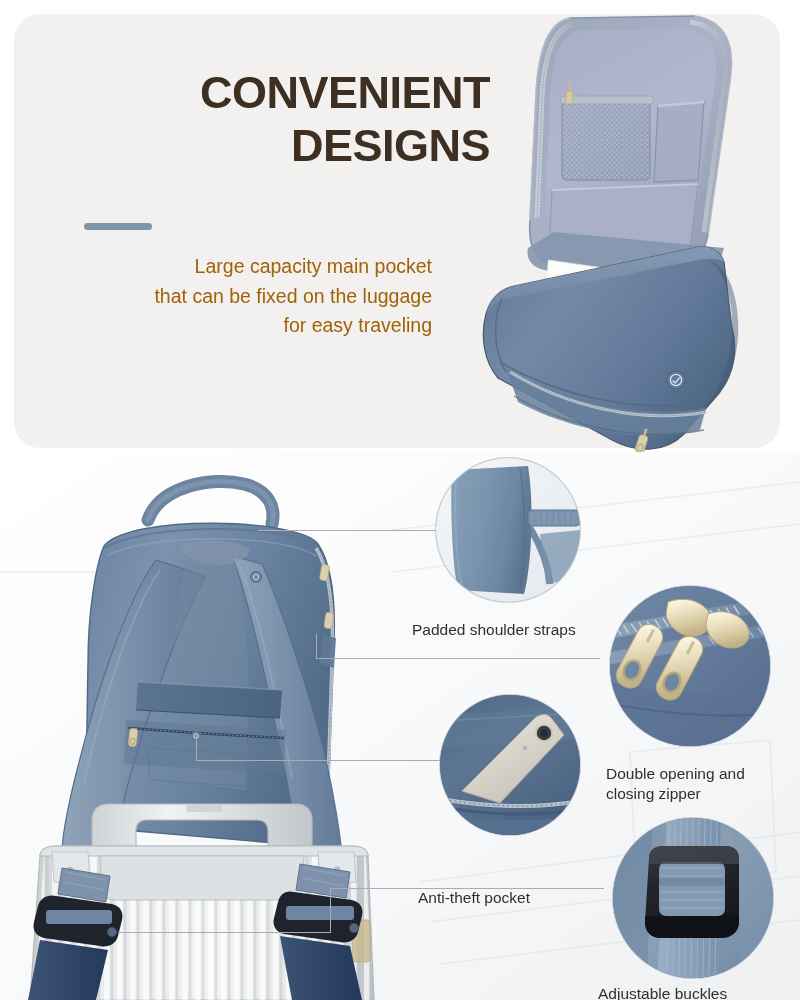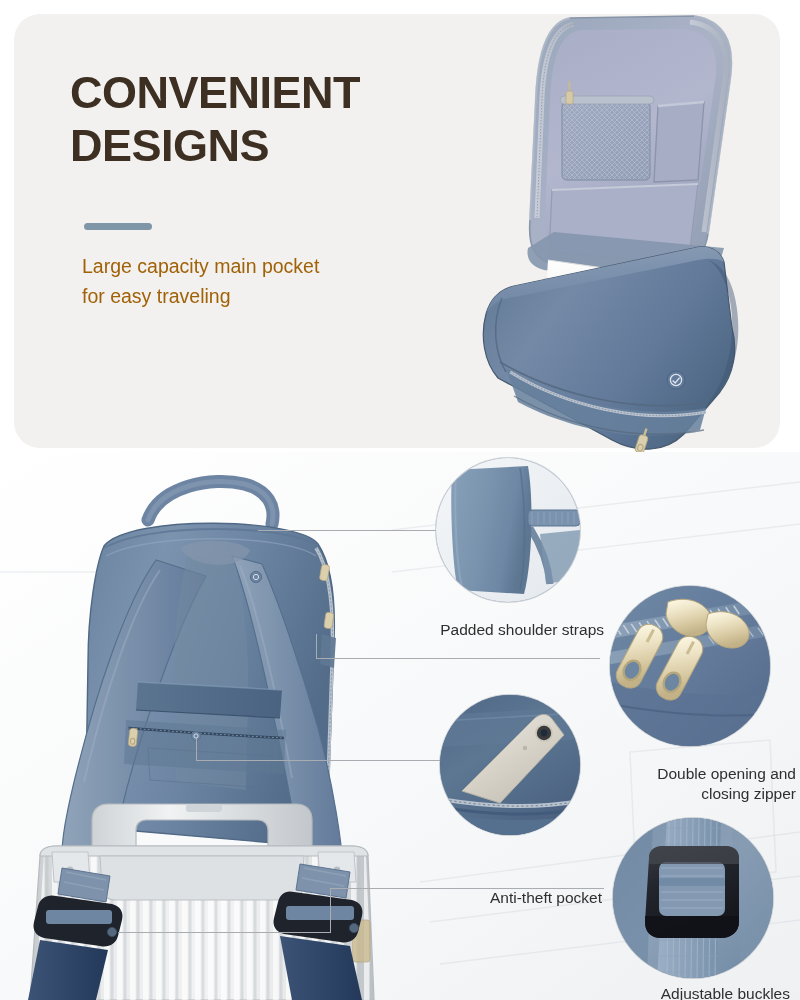--- a/index.html
+++ b/index.html
@@ -8,21 +8,21 @@
     width:800px;height:1000px;
     background:#ffffff;
     font-family:"Liberation Sans", sans-serif;
     overflow:hidden;position:relative;
   }
   #stage{position:relative;width:800px;height:1000px;overflow:hidden;background:#fff;}
 
   
   .top-card{
     position:absolute;left:14px;top:14px;width:766px;height:434px;
-    background:#f2f1ef;border-radius:26px;overflow:hidden;
+    background:#f2f1ef;border-radius:26px;overflow:hidden;text-align:right;
   }
   .headline{
     position:absolute;left:56px;top:52px;width:420px;
     color:#3d2f22;font-weight:700;font-size:45px;line-height:1.18;
     letter-spacing:-0.5px;
   }
   .headline .l2{display:block;}
   .rule{
     position:absolute;left:70px;top:209px;width:68px;height:7px;
     background:#7f95a8;border-radius:4px;
@@ -41,39 +41,40 @@
   .scene{position:absolute;left:0;top:0;width:800px;height:548px;}
 
   
   .bubble{
     position:absolute;border-radius:50%;overflow:hidden;
     box-shadow:0 0 0 1px rgba(168,175,182,.55);
     background:#6e87a3;
   }
   .bubble-label{
     position:absolute;color:#2f2f2f;font-size:15.5px;line-height:1.3;
-    text-align:right;font-weight:400;white-space:pre-line;
+    text-align:left;font-weight:400;white-space:pre-line;
   }
 </style>
 </head>
 <body>
 
 <div id="stage">
 
   <div class="top-card">
 
     <div class="headline">
       <span class="l1">CONVENIENT</span>
       <span class="l2">DESIGNS</span>
     </div>
 
     <div class="rule"></div>
 
     <div class="body-copy">
       <span>Large capacity main pocket</span>
+      <span>that can be fixed on the luggage</span>
       <span>for easy traveling</span>
     </div>
   </div>
 
   <svg class="openbag" viewBox="0 0 340 480" xmlns="http://www.w3.org/2000/svg">
     <defs>
       <linearGradient id="lidOuter" x1="0" y1="0" x2="1" y2="1">
         <stop offset="0" stop-color="#9aa7bb"></stop>
           <stop offset="0.5" stop-color="#aab2c6"></stop>
           <stop offset="1" stop-color="#8e9bb0"></stop>

